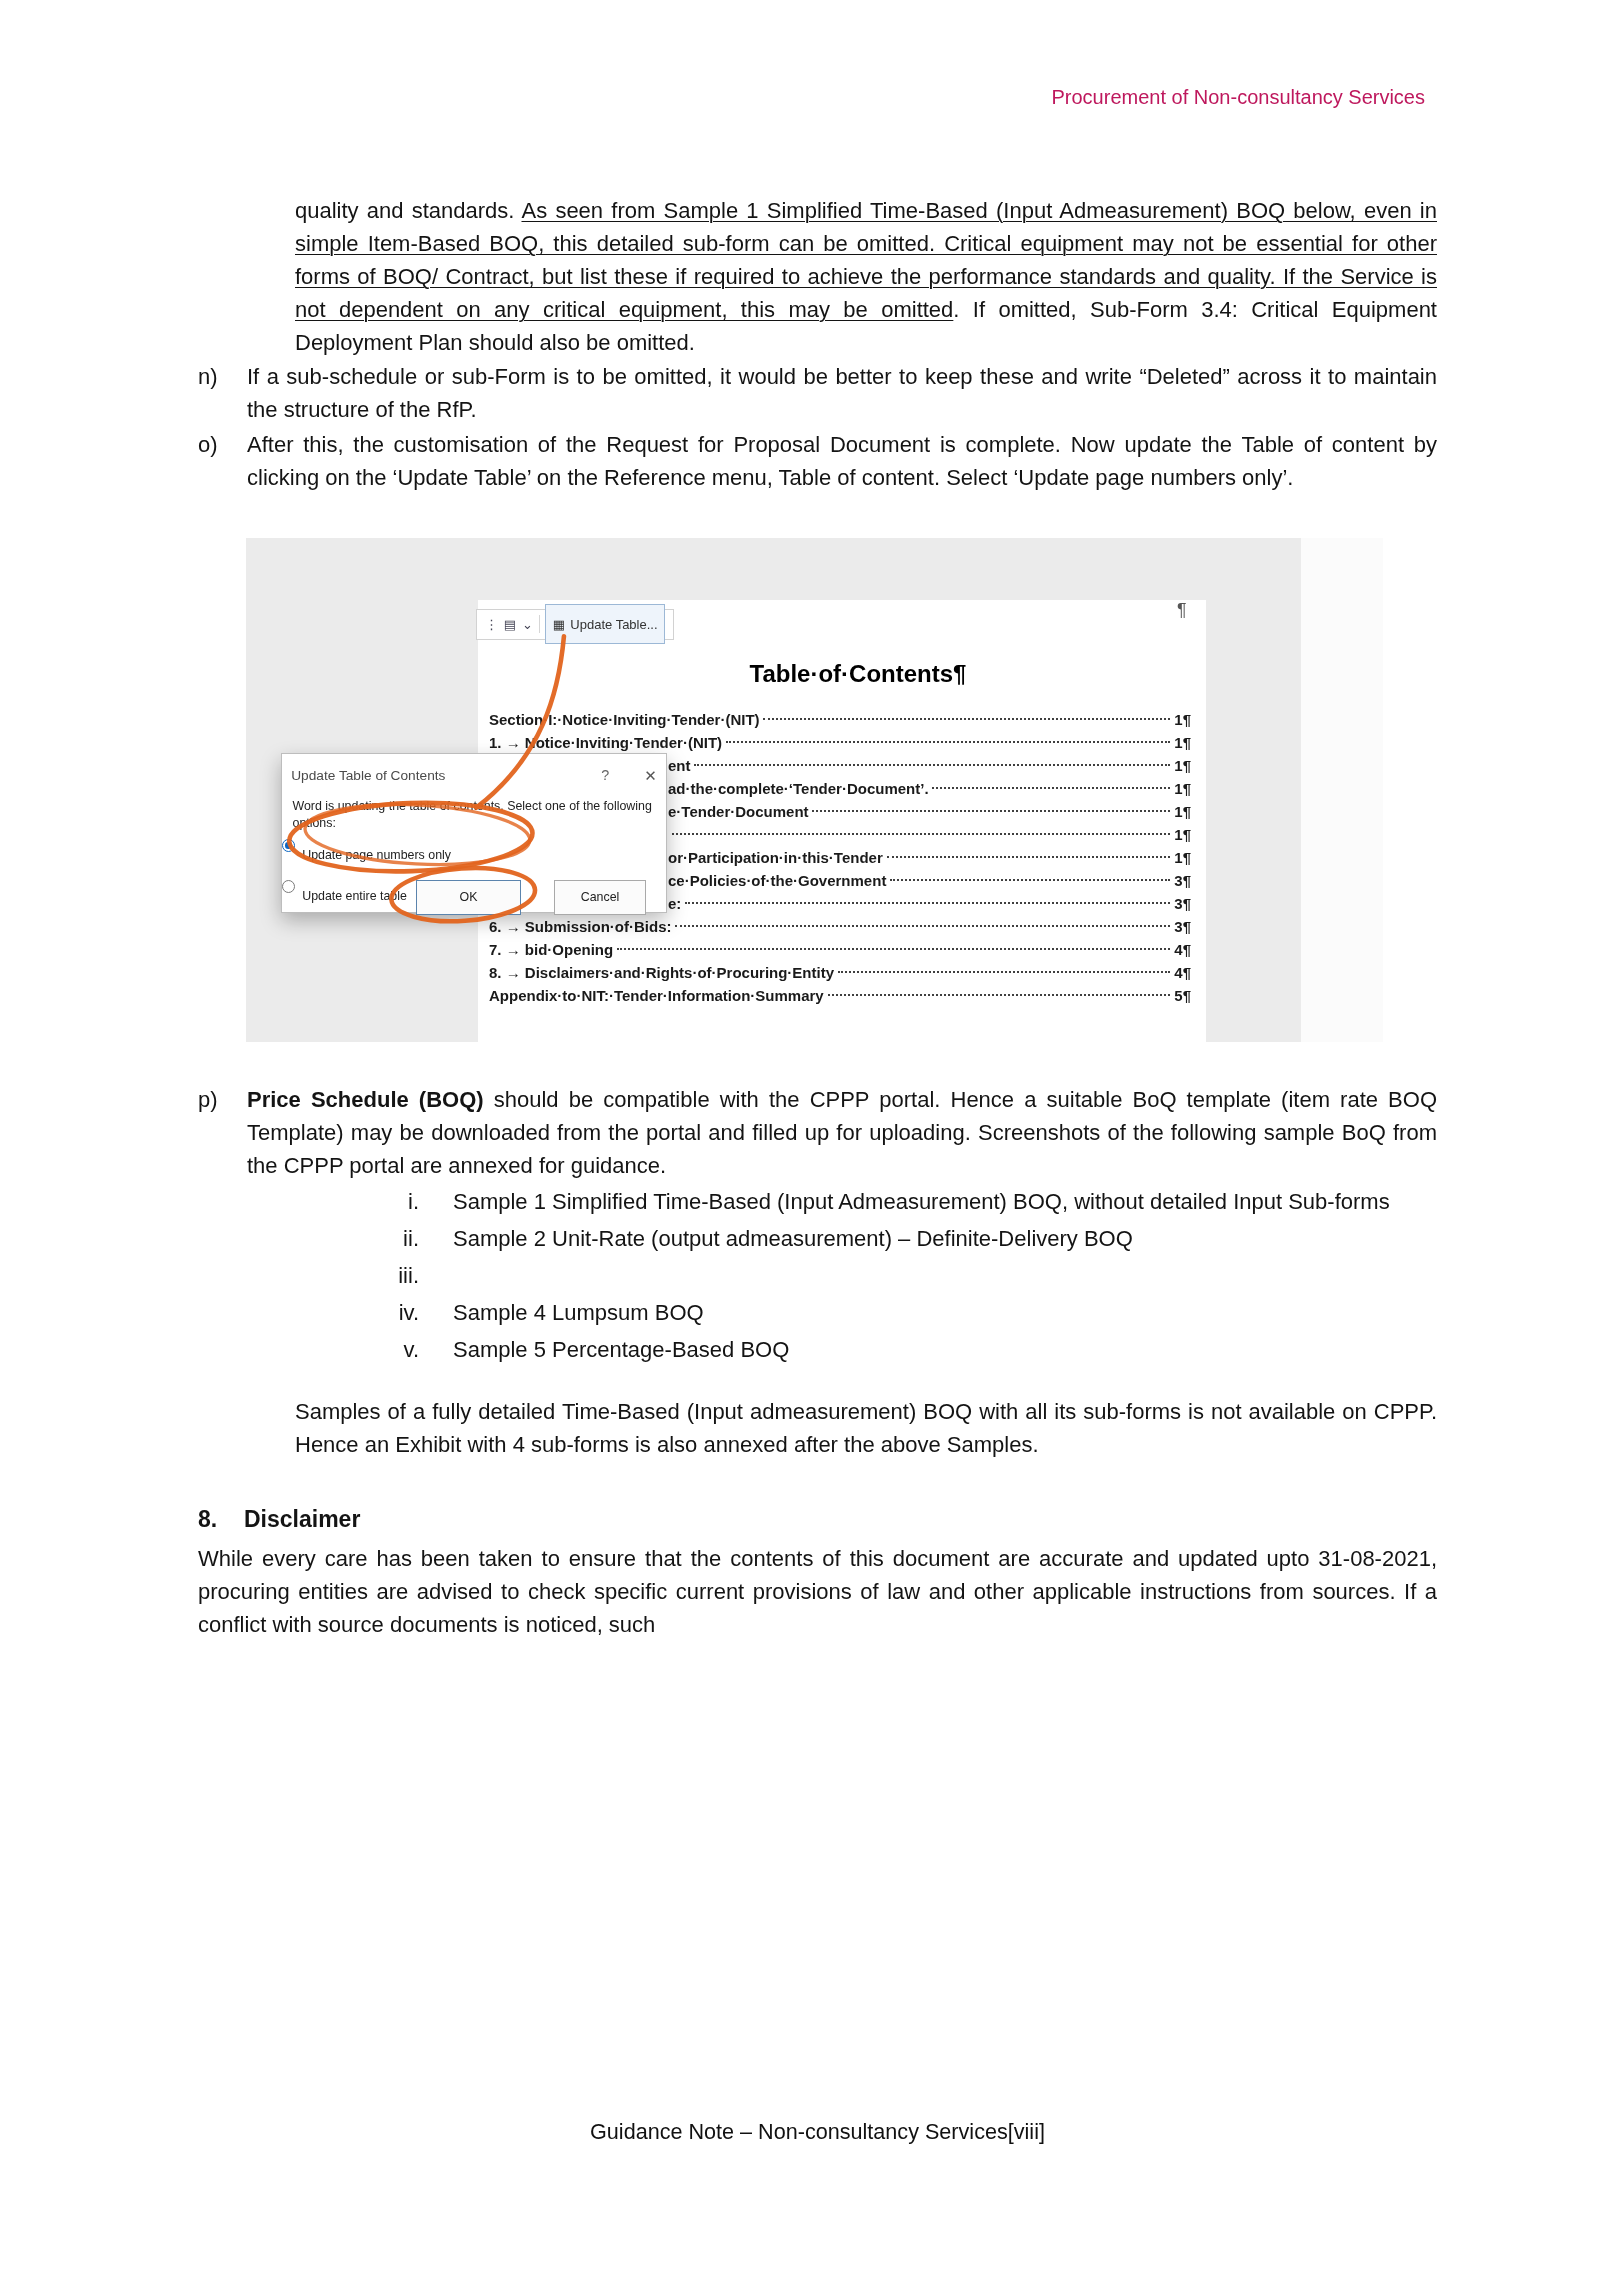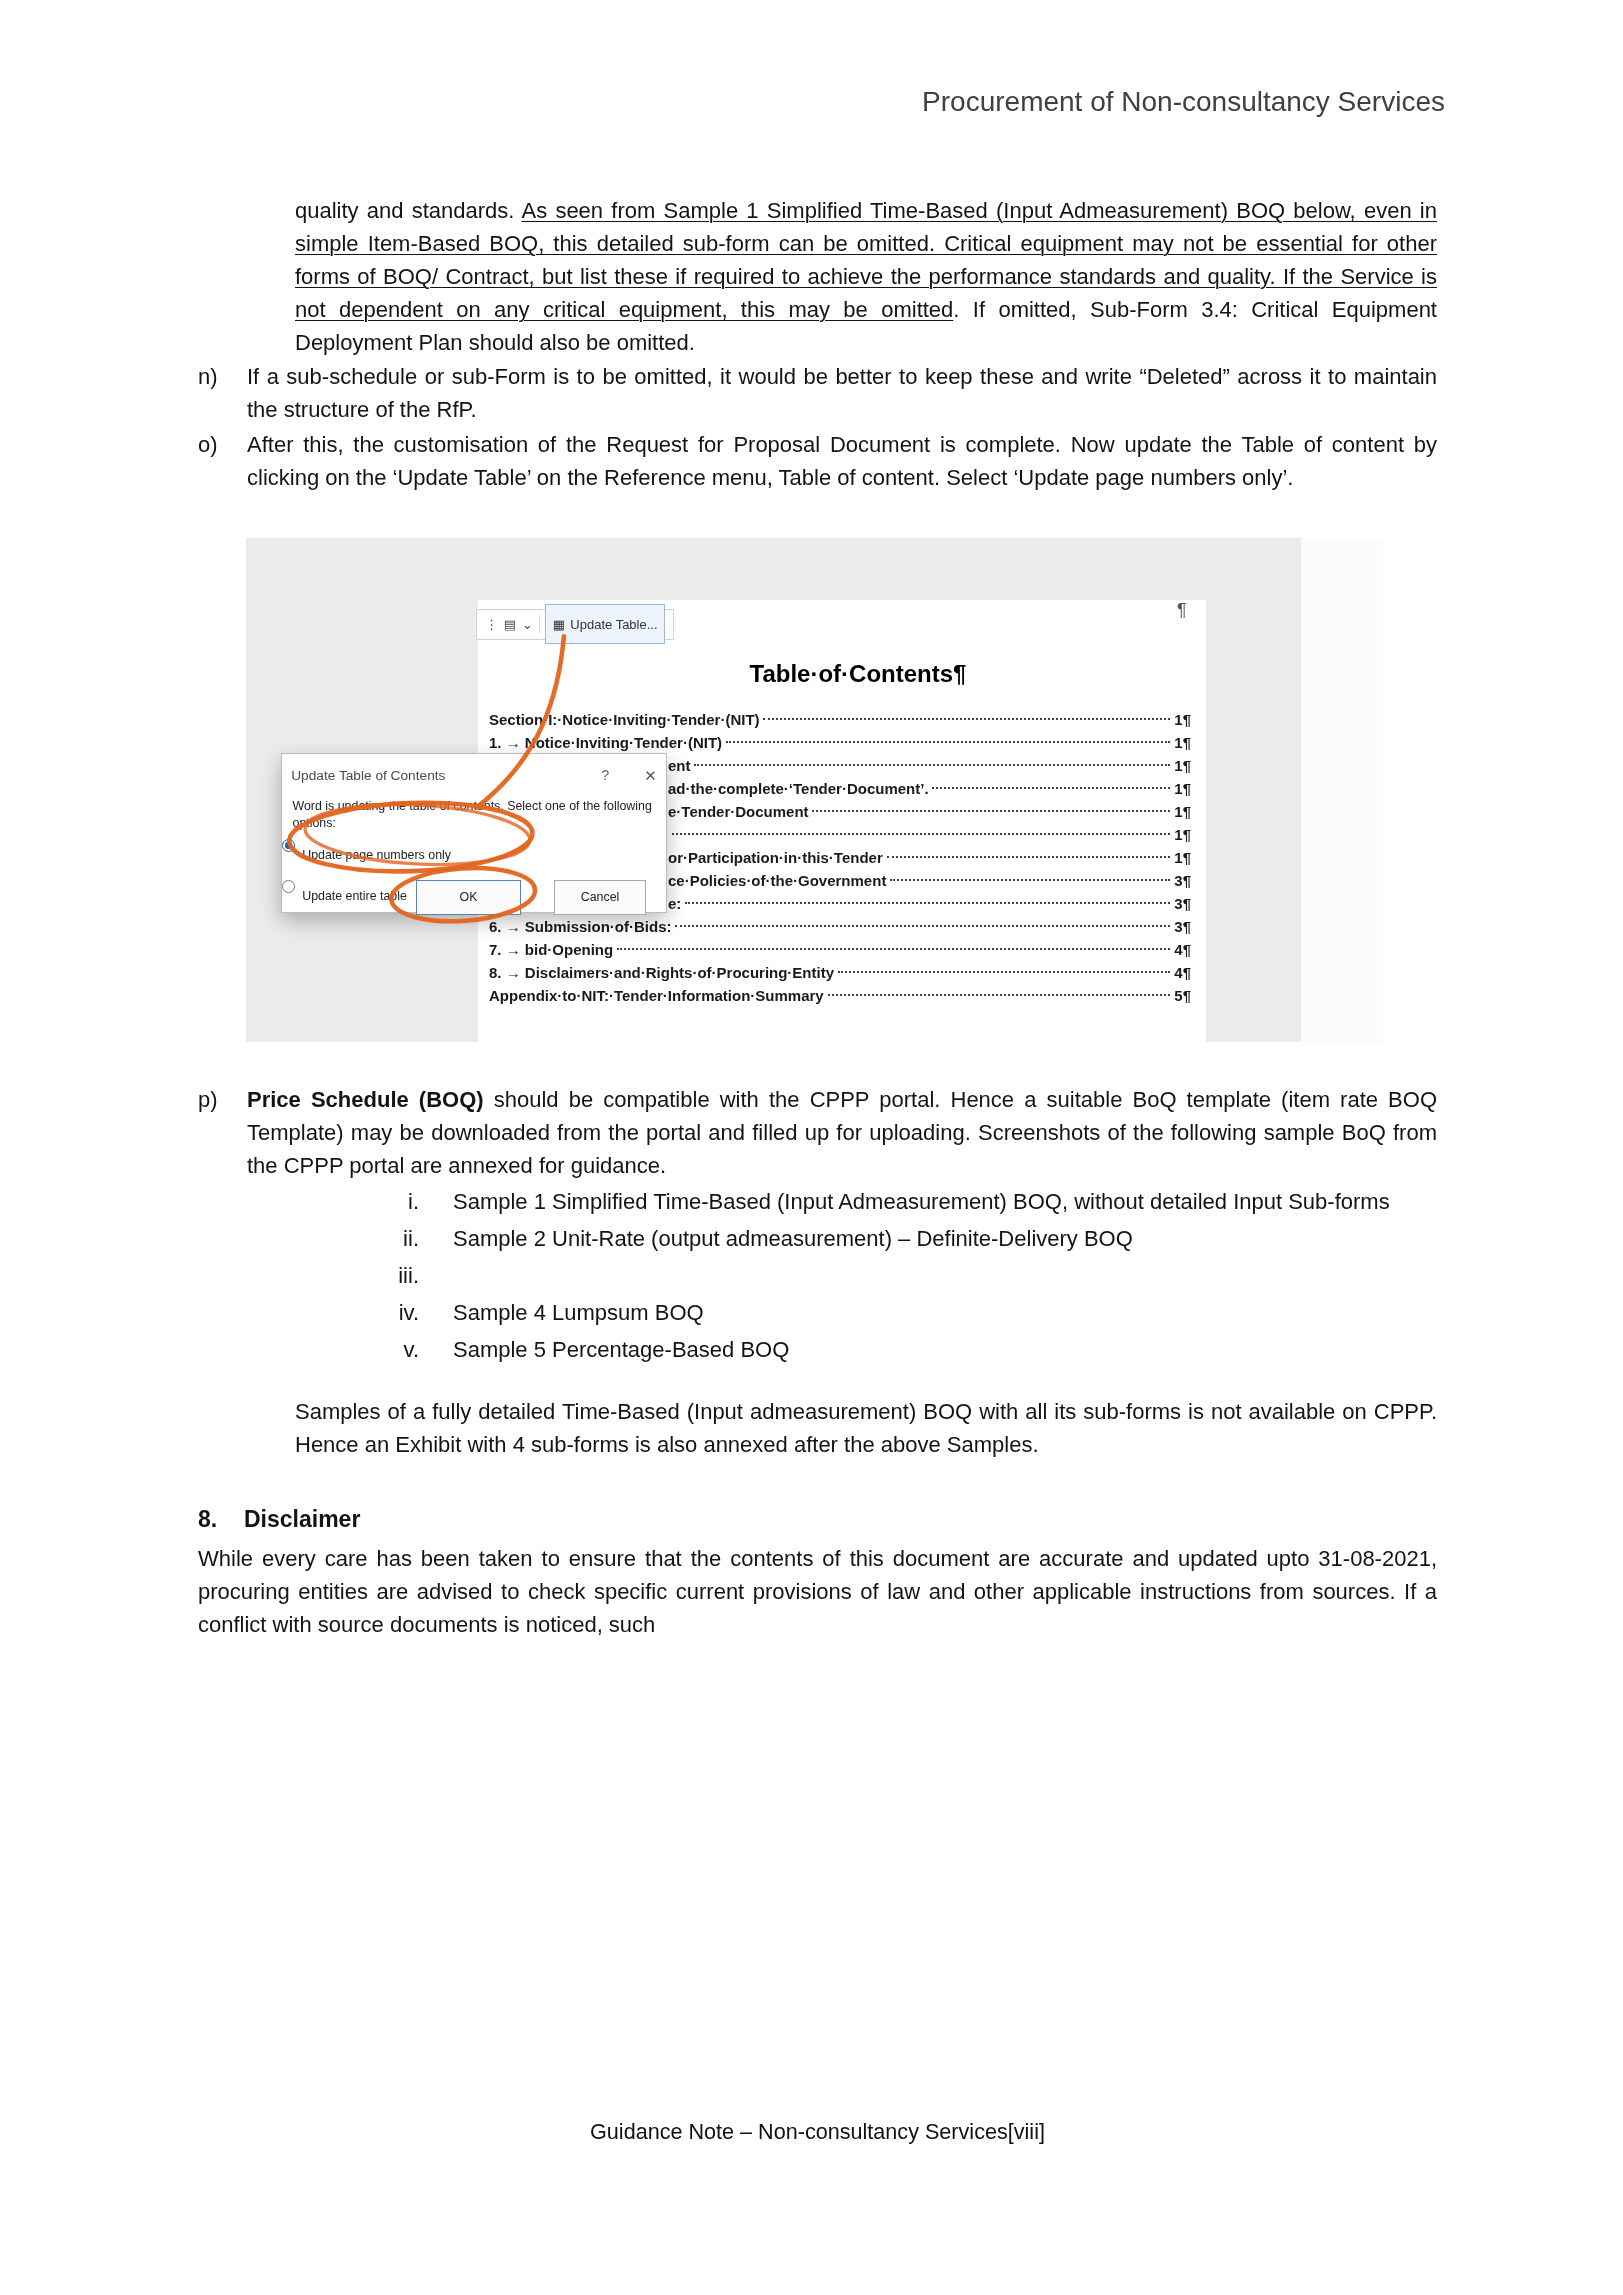--- a/index.html
+++ b/index.html
@@ -2,21 +2,21 @@
 <html style="font-size:10.5px"><head>
 <meta charset="utf-8">
 <style>
   * { margin:0; padding:0; box-sizing:border-box; }
   html,body { background:#ffffff; }
   .page {
     position:relative; width:1623px; height:2295px; background:#ffffff;
     font-family:"Liberation Sans", sans-serif; color:#141414; overflow:hidden;
   }
   .header {
-    position:absolute; top:86px; right:178px; font-size:28px; color:#404040;
+    position:absolute; top:86px; right:198px; font-size:20px; color:#be185d;
   }
   .content { position:absolute; top:194px; left:198px; right:186px; font-size:22px; line-height:33px; }
   .para { text-align:justify; }
   .indent { margin-left:97px; }
   .u { text-decoration:underline; text-underline-offset:3.3px; text-decoration-thickness:1.3px; }
   .b { font-weight:bold; }
   .li { display:flex; margin-top:1.3px; }
   .li .marker { width:49px; flex:0 0 49px; }
   .li .li-text { flex:1; text-align:justify; }
   .sub { display:flex; margin-top:3.9px; }

